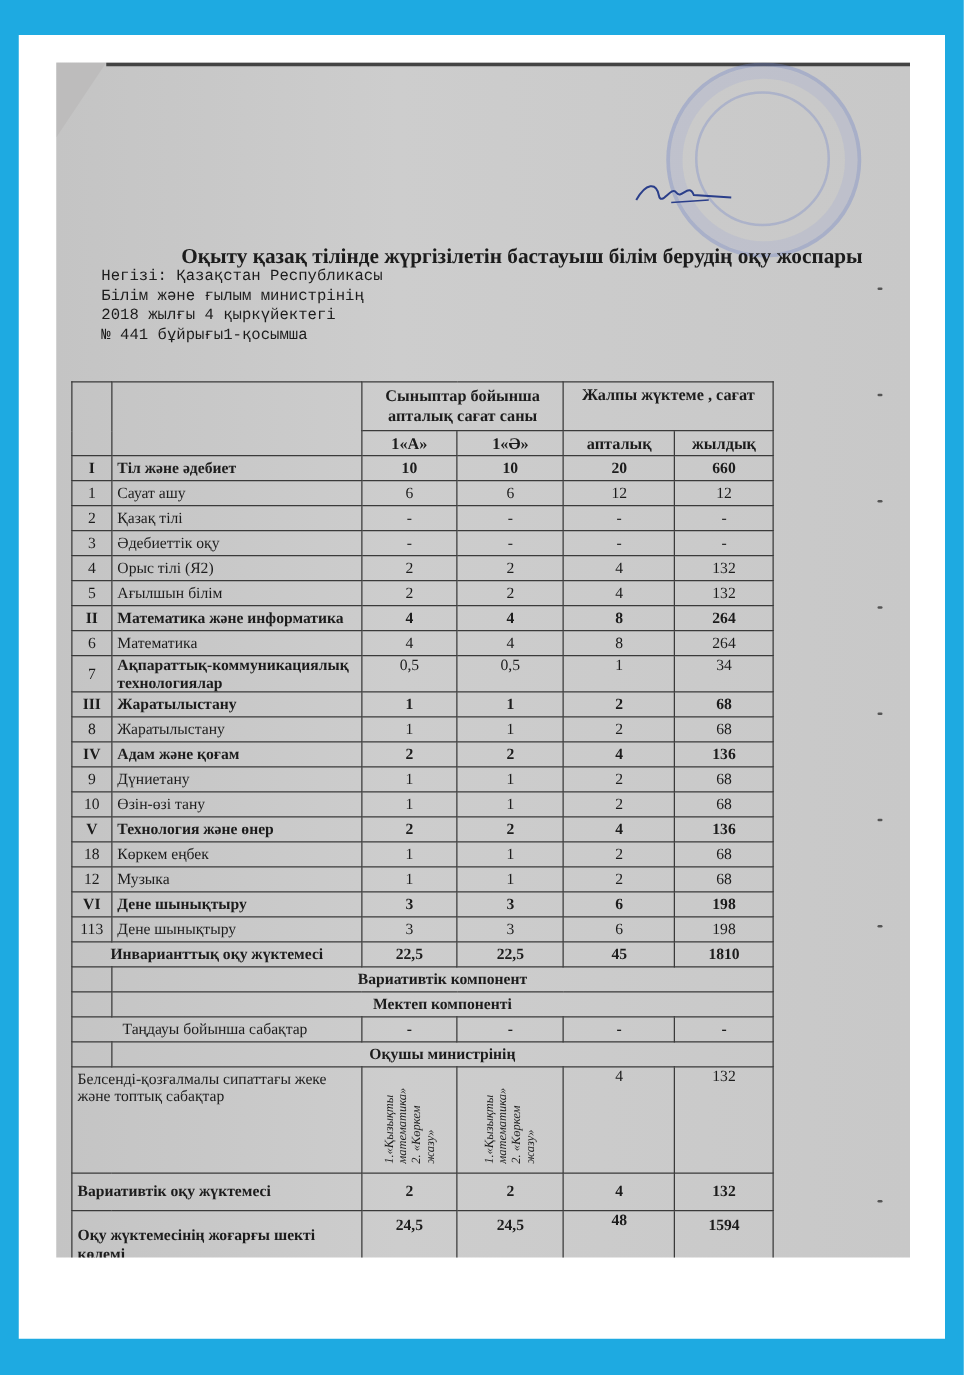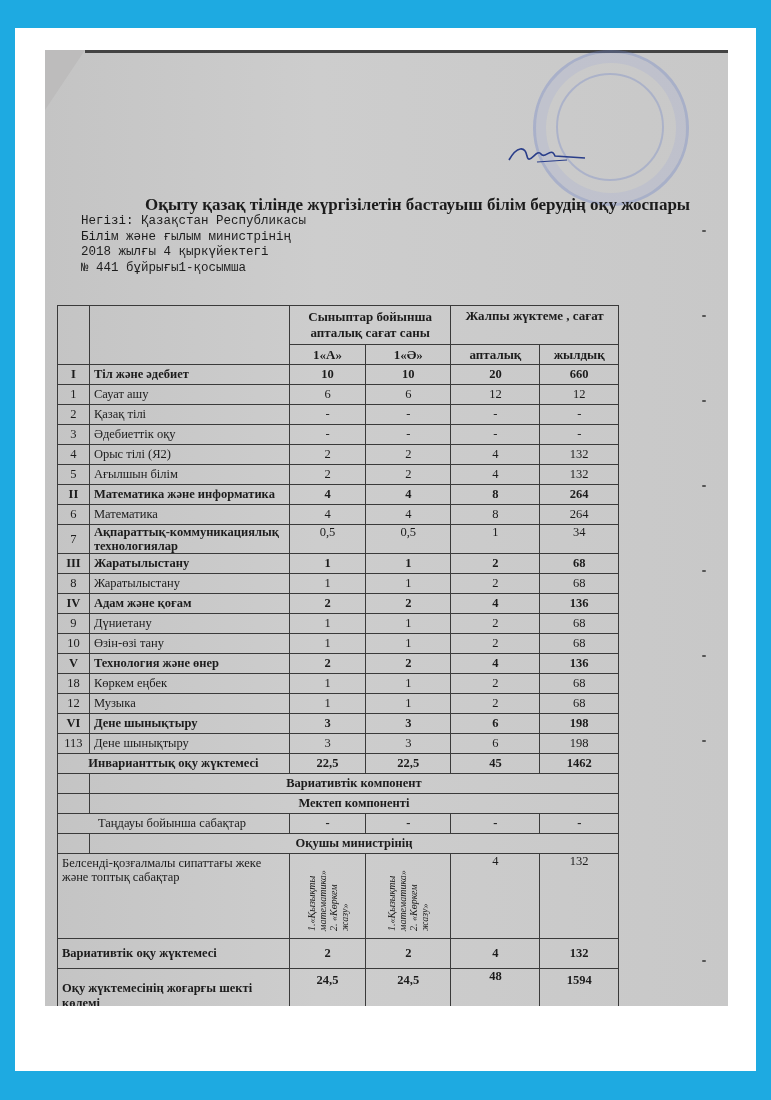--- a/index.html
+++ b/index.html
@@ -245,21 +245,21 @@
           <td class="c">6</td>
           <td class="c">198</td>
         </tr>
       </tbody>
     <tbody>
         <tr class="b">
       <td colspan="2" class="c">Инварианттық оқу жүктемесі</td>
       <td class="c">22,5</td>
       <td class="c">22,5</td>
       <td class="c">45</td>
-      <td class="c">1462</td>
+      <td class="c">1810</td>
     </tr>
     <tr>
       <td></td>
       <td colspan="5" class="c b">Вариативтік компонент</td>
     </tr>
     <tr>
       <td></td>
       <td colspan="5" class="c b">Мектеп компоненті</td>
     </tr>
     <tr>

